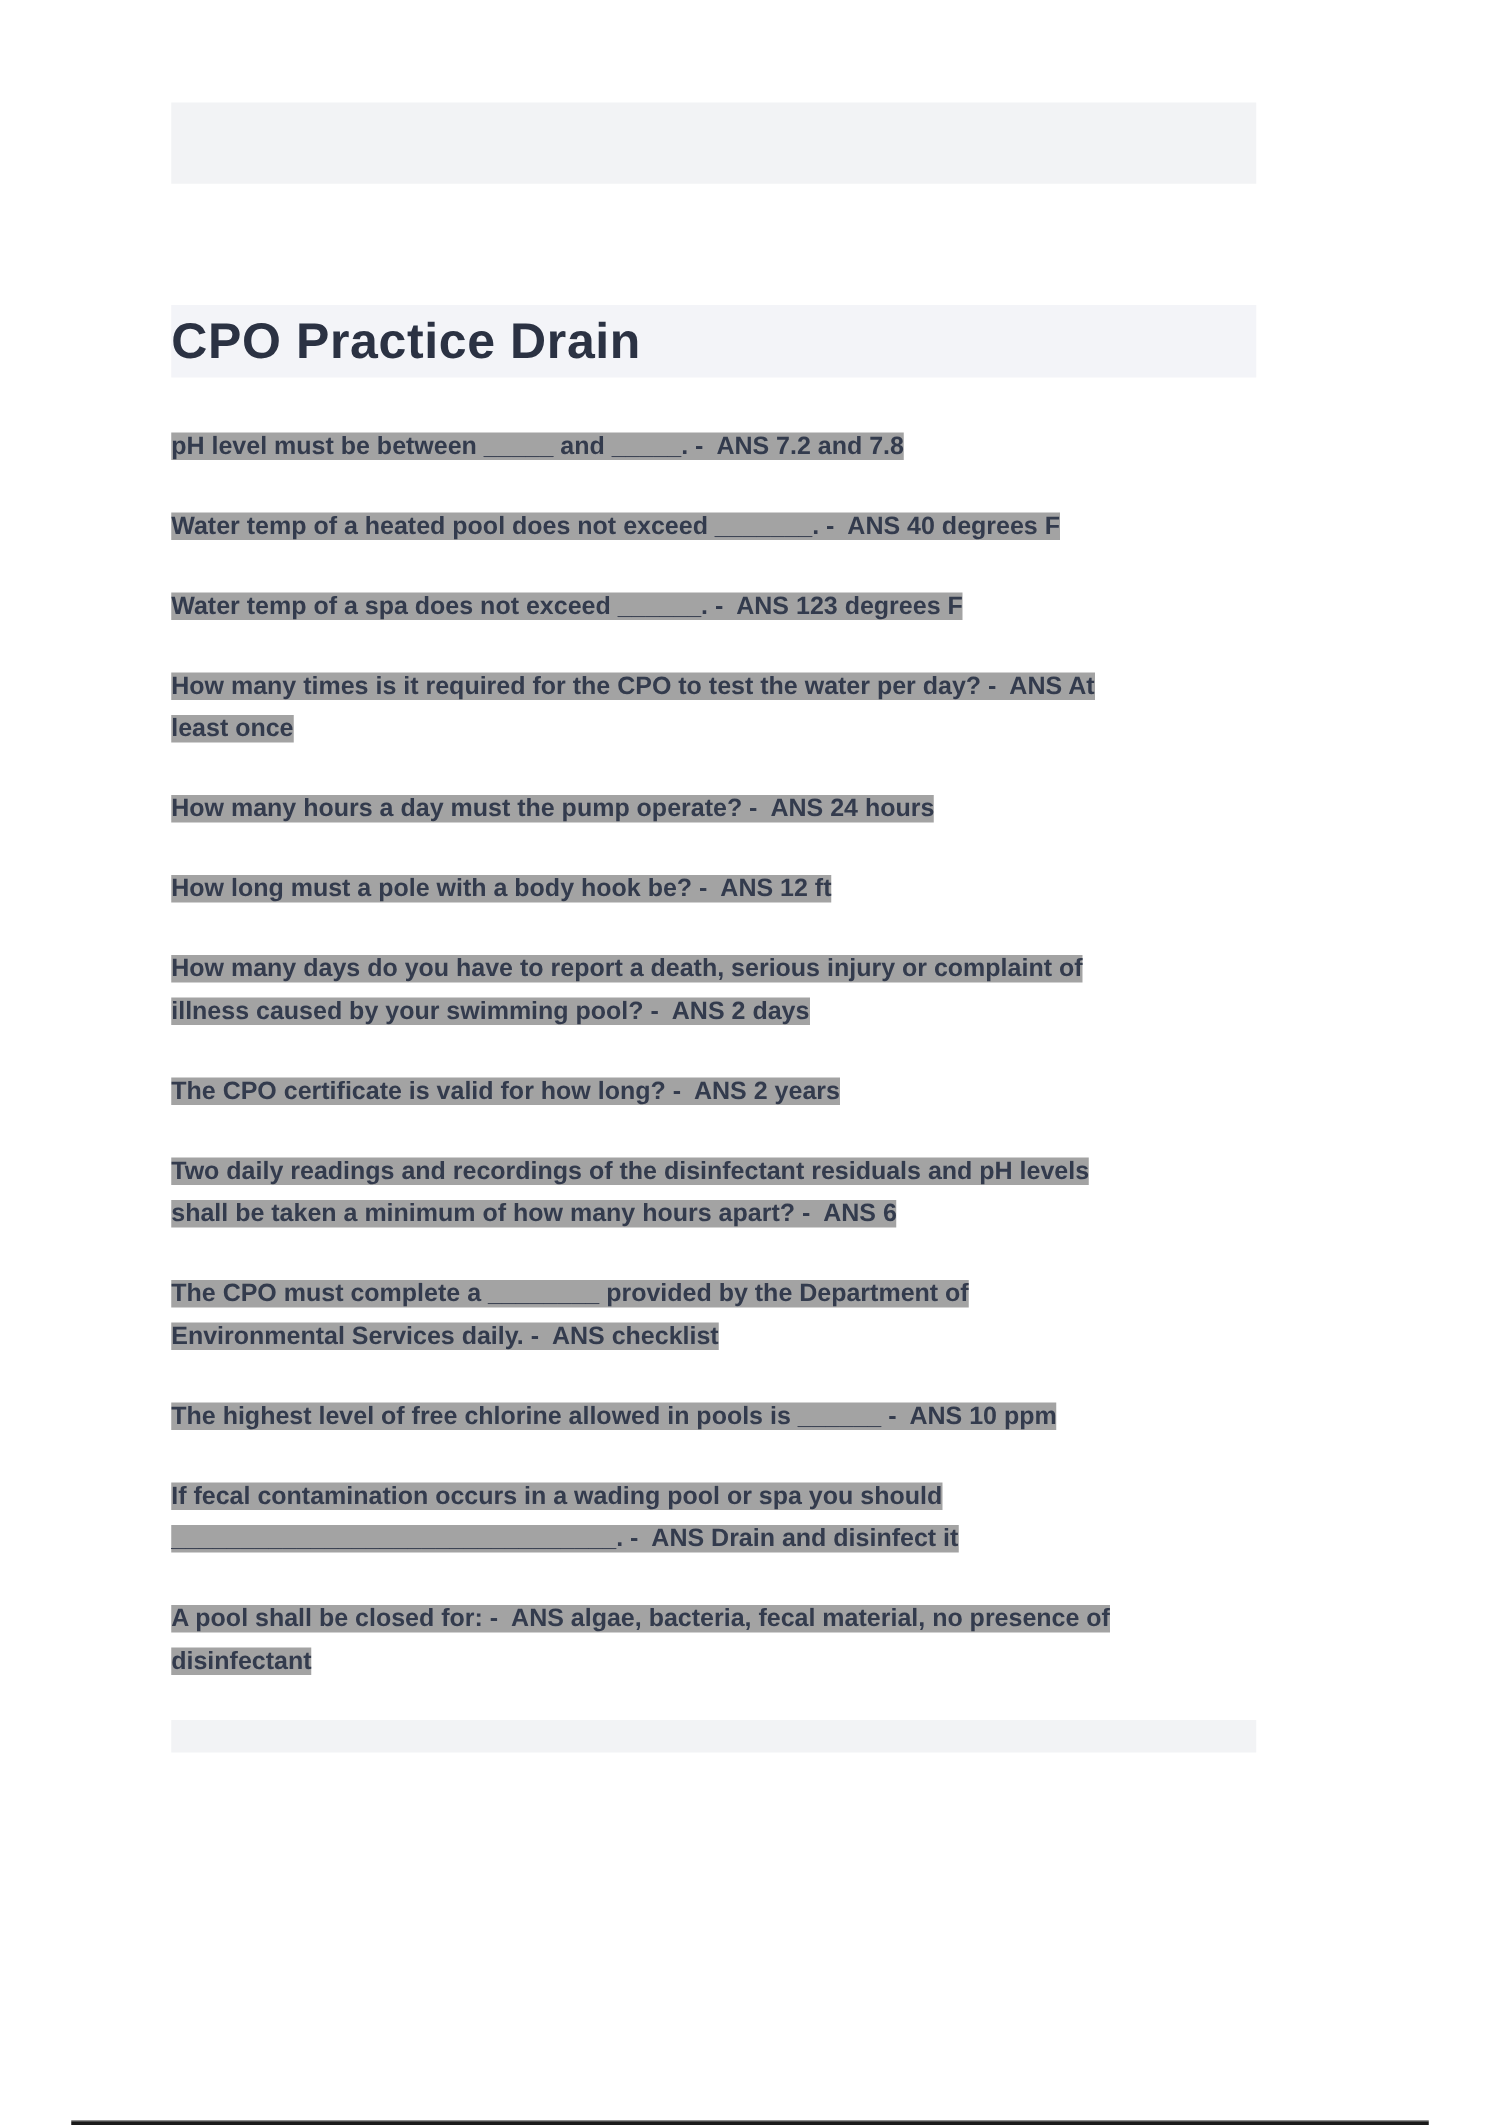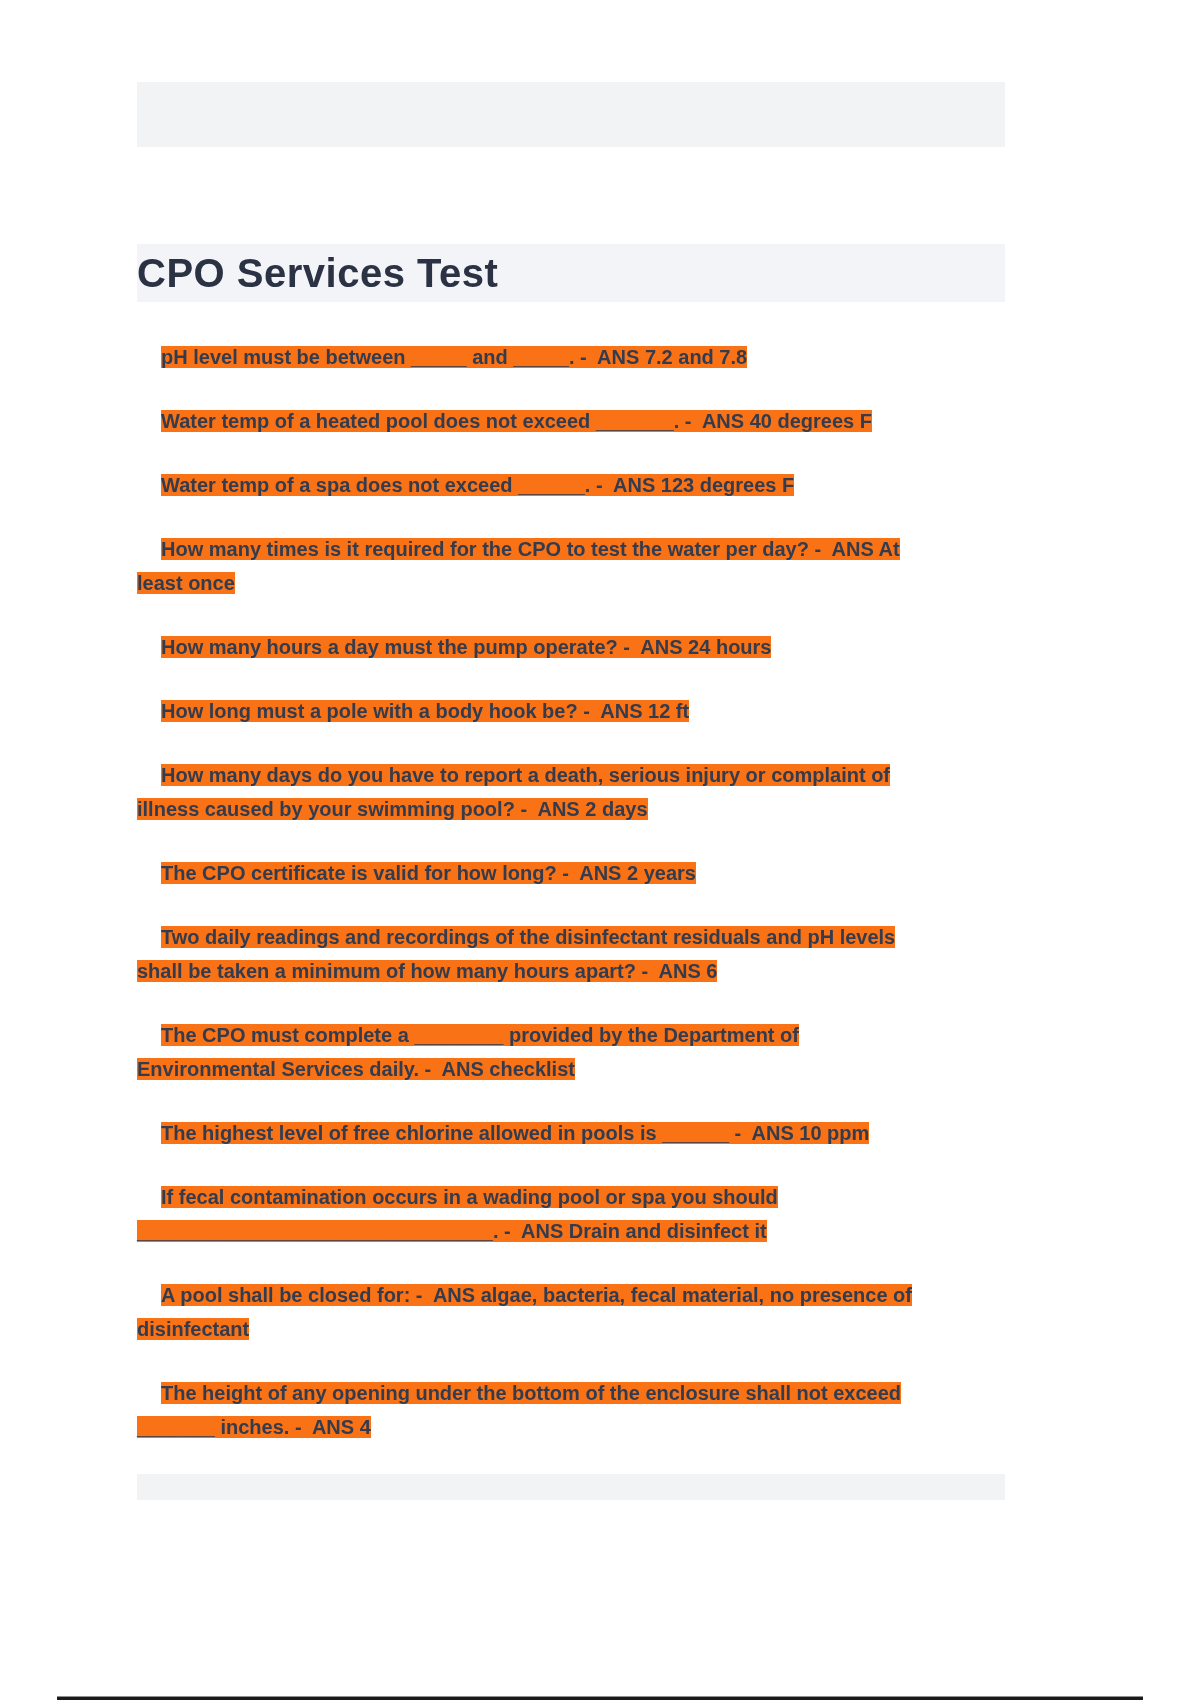--- a/index.html
+++ b/index.html
@@ -46,22 +46,21 @@
   }
   .qa-list p {
     margin: 0 0 30px 0;
     font-size: 20px;
     line-height: 34px;
     font-weight: 700;
     color: #333b4d;
     white-space: pre-wrap;
   }
   .qa-list p span.hl {
-    background: #f97316;
-    margin-left: 24px;
+    background: #a3a3a3;
   }
   .bottom-spacer-bar {
     margin-top: 14px;
     width: 868px;
     height: 26px;
     background: #f2f3f5;
   }
   .footer-rule {
     position: absolute;
     left: 57px;
@@ -79,21 +78,21 @@
   }
 </style>
 </head>
 <body>
 
 <div class="page-content">
 
   <div class="banner-placeholder"></div>
 
   <div class="title-band">
-    <h1>CPO Services Test</h1>
+    <h1>CPO Practice Drain</h1>
   </div>
 
   <div class="qa-list">
     <p><span class="hl">pH level must be between _____ and _____. -  ANS 7.2 and 7.8</span></p>
     <p><span class="hl">Water temp of a heated pool does not exceed _______. -  ANS 40 degrees F</span></p>
     <p><span class="hl">Water temp of a spa does not exceed ______. -  ANS 123 degrees F</span></p>
     <p><span class="hl">How many times is it required for the CPO to test the water per day? -  ANS At
 least once</span></p>
     <p><span class="hl">How many hours a day must the pump operate? -  ANS 24 hours</span></p>
     <p><span class="hl">How long must a pole with a body hook be? -  ANS 12 ft</span></p>
@@ -102,22 +101,20 @@
     <p><span class="hl">The CPO certificate is valid for how long? -  ANS 2 years</span></p>
     <p><span class="hl">Two daily readings and recordings of the disinfectant residuals and pH levels
 shall be taken a minimum of how many hours apart? -  ANS 6</span></p>
     <p><span class="hl">The CPO must complete a ________ provided by the Department of
 Environmental Services daily. -  ANS checklist</span></p>
     <p><span class="hl">The highest level of free chlorine allowed in pools is ______ -  ANS 10 ppm</span></p>
     <p><span class="hl">If fecal contamination occurs in a wading pool or spa you should
 ________________________________. -  ANS Drain and disinfect it</span></p>
     <p><span class="hl">A pool shall be closed for: -  ANS algae, bacteria, fecal material, no presence of
 disinfectant</span></p>
-    <p><span class="hl">The height of any opening under the bottom of the enclosure shall not exceed
-_______ inches. -  ANS 4</span></p>
   </div>
 
   <div class="bottom-spacer-bar"></div>
 
 </div>
 
 <div class="footer-rule">
   <div class="rule-gray"></div>
   <div class="rule-dark"></div>
 </div>

